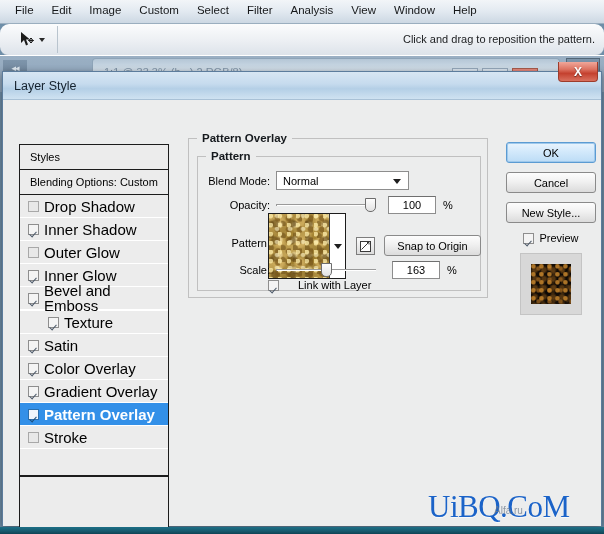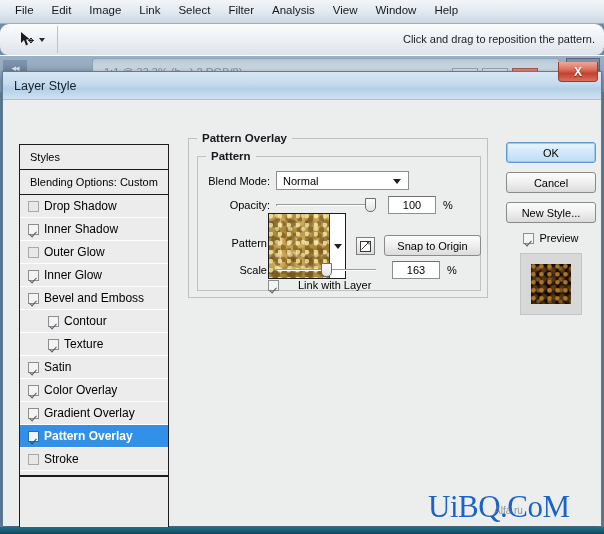--- a/index.html
+++ b/index.html
@@ -125,21 +125,21 @@
     border-top: 1px solid #1c1c1c; height: 282px; background:#ececec;
     position:relative;
   }
   .effect-row {
     height: 22px; display: flex; align-items: center;
     padding-left: 8px; gap: 5px;
   }
   .effect-row.indented { padding-left: 28px; }
   .effect-row.selected { background: #3390e8; }
   .effect-row.selected .effect-label { color: #ffffff; font-weight: bold; }
-  .effect-label { font-size: 12px; line-height:1; }
+  .effect-label { font-size: 15px; line-height:1; }
   .cb {
     width: 11px; height: 11px; background: #f4f4f4;
     border: 1px solid #8e8e8e; position: relative; flex: 0 0 auto;
   }
   .cb.dim { background: #e8e8e8; border-color: #a8a8a8; }
   .cb.checked::after {
     content: ""; position: absolute; left: 2px; top: 5px;
     width: 3px; height: 6px; border: solid #4e5b6b;
     border-width: 0 1.7px 1.7px 0; transform: rotate(42deg);
   }
@@ -288,21 +288,21 @@
     background: linear-gradient(to bottom, #1d6f86 0%, #17596d 60%, #0f4354 100%);
   }
 </style>
 </head>
 <body>
 
 <div id="app-menubar">
   <div class="menu-item">File</div>
   <div class="menu-item">Edit</div>
   <div class="menu-item">Image</div>
-  <div class="menu-item">Link</div>
+  <div class="menu-item">Custom</div>
   <div class="menu-item">Select</div>
   <div class="menu-item">Filter</div>
   <div class="menu-item">Analysis</div>
   <div class="menu-item">View</div>
   <div class="menu-item">Window</div>
   <div class="menu-item">Help</div>
 </div>
 
 <div id="app-optionsbar">
   <div id="tool-cell">
@@ -374,24 +374,20 @@
           <span class="effect-label">Inner Glow</span>
         </div>
         <div class="row-sep"></div>
 
         <div class="effect-row">
           <span class="cb checked"></span>
           <span class="effect-label">Bevel and Emboss</span>
         </div>
         <div class="row-sep"></div>
 
-        <div class="effect-row indented">
-          <span class="cb checked"></span>
-          <span class="effect-label">Contour</span>
-        </div>
         <div class="row-sep"></div>
 
         <div class="effect-row indented">
           <span class="cb checked"></span>
           <span class="effect-label">Texture</span>
         </div>
         <div class="row-sep"></div>
 
         <div class="effect-row">
           <span class="cb checked"></span>

